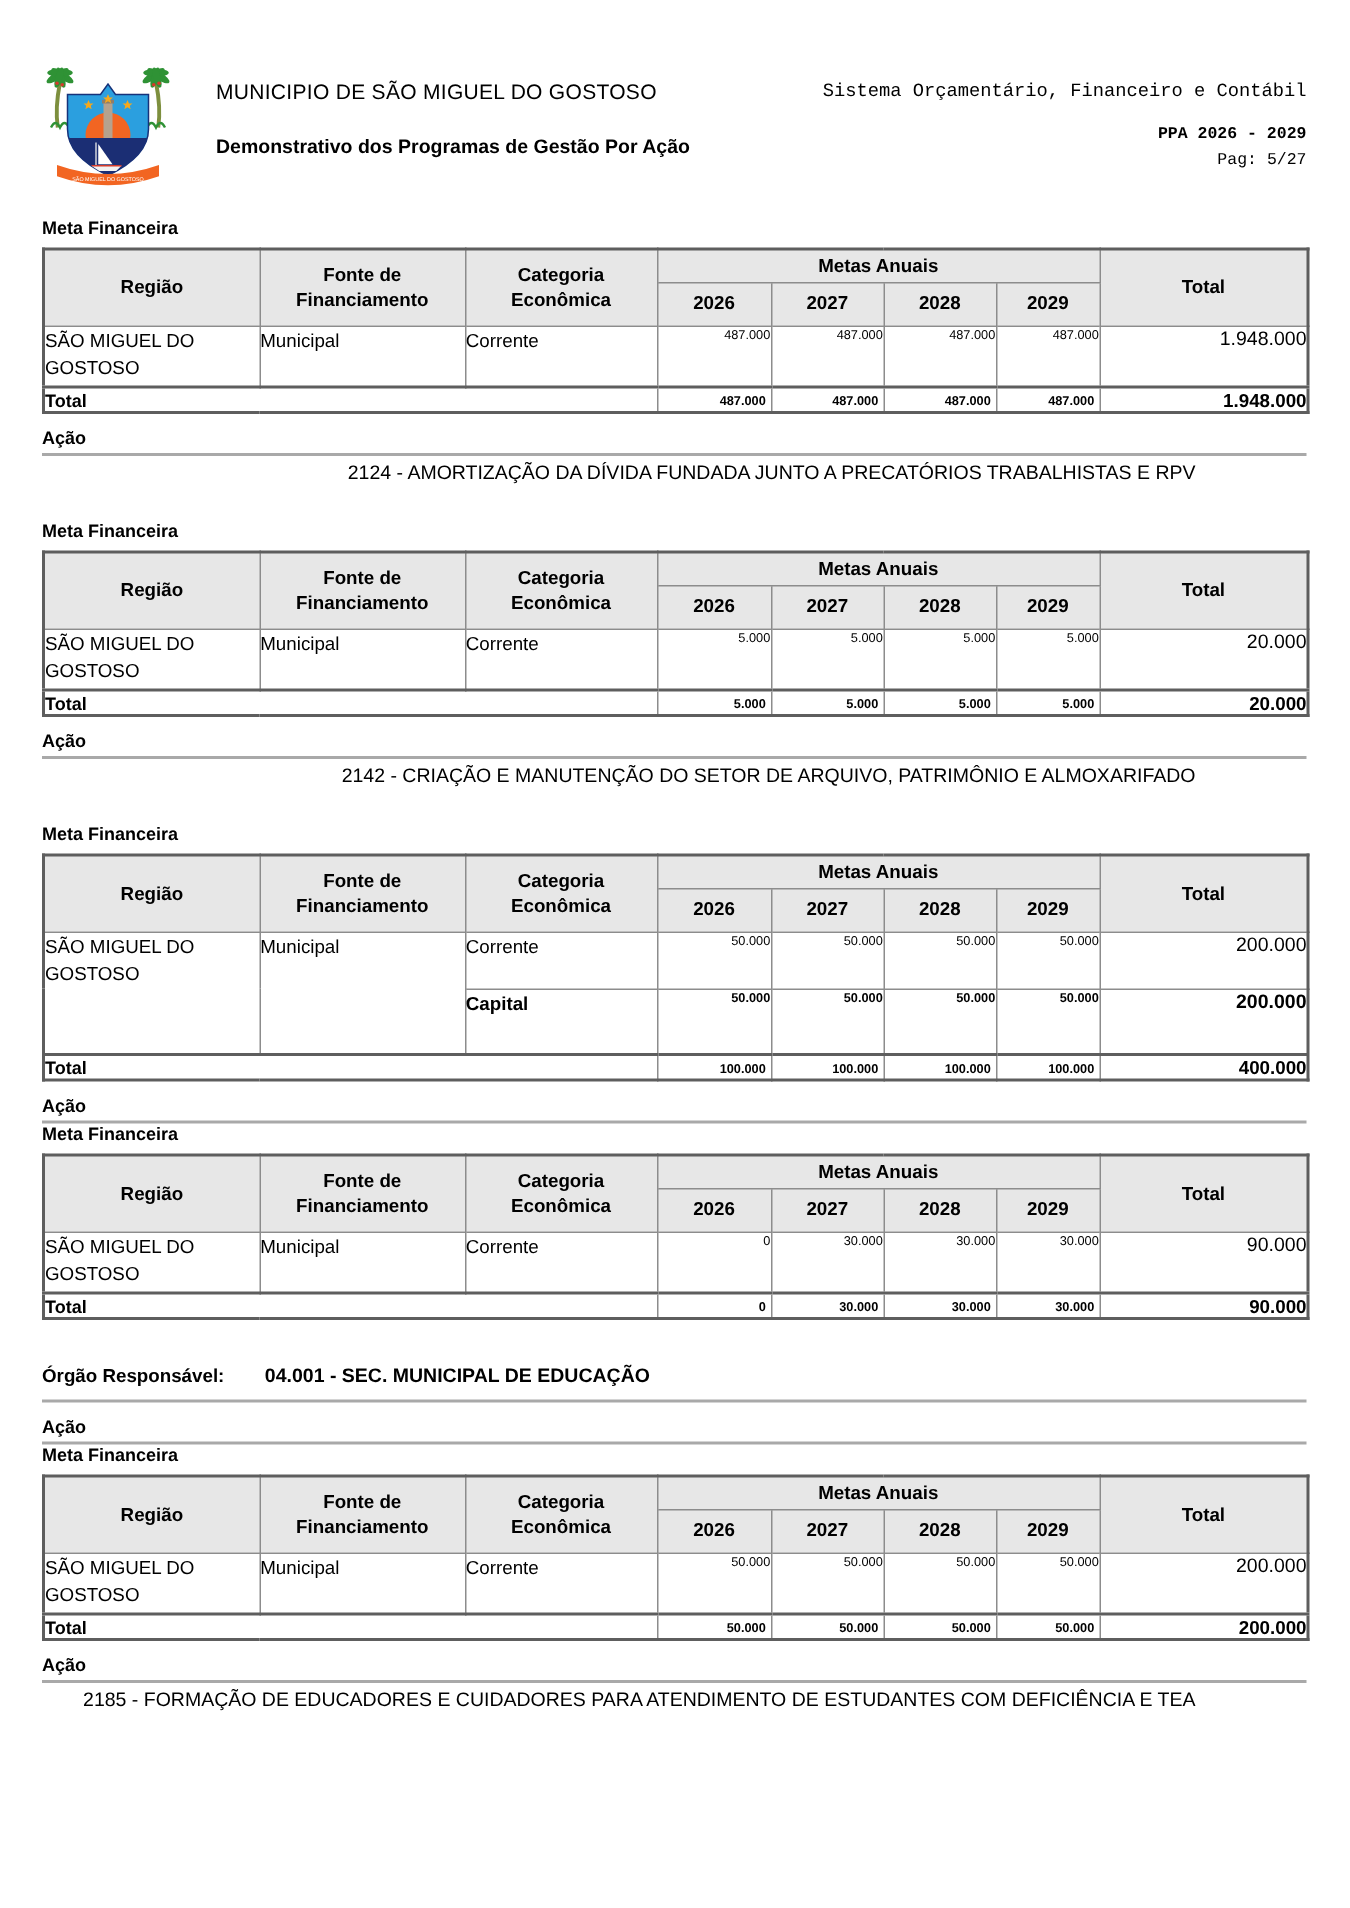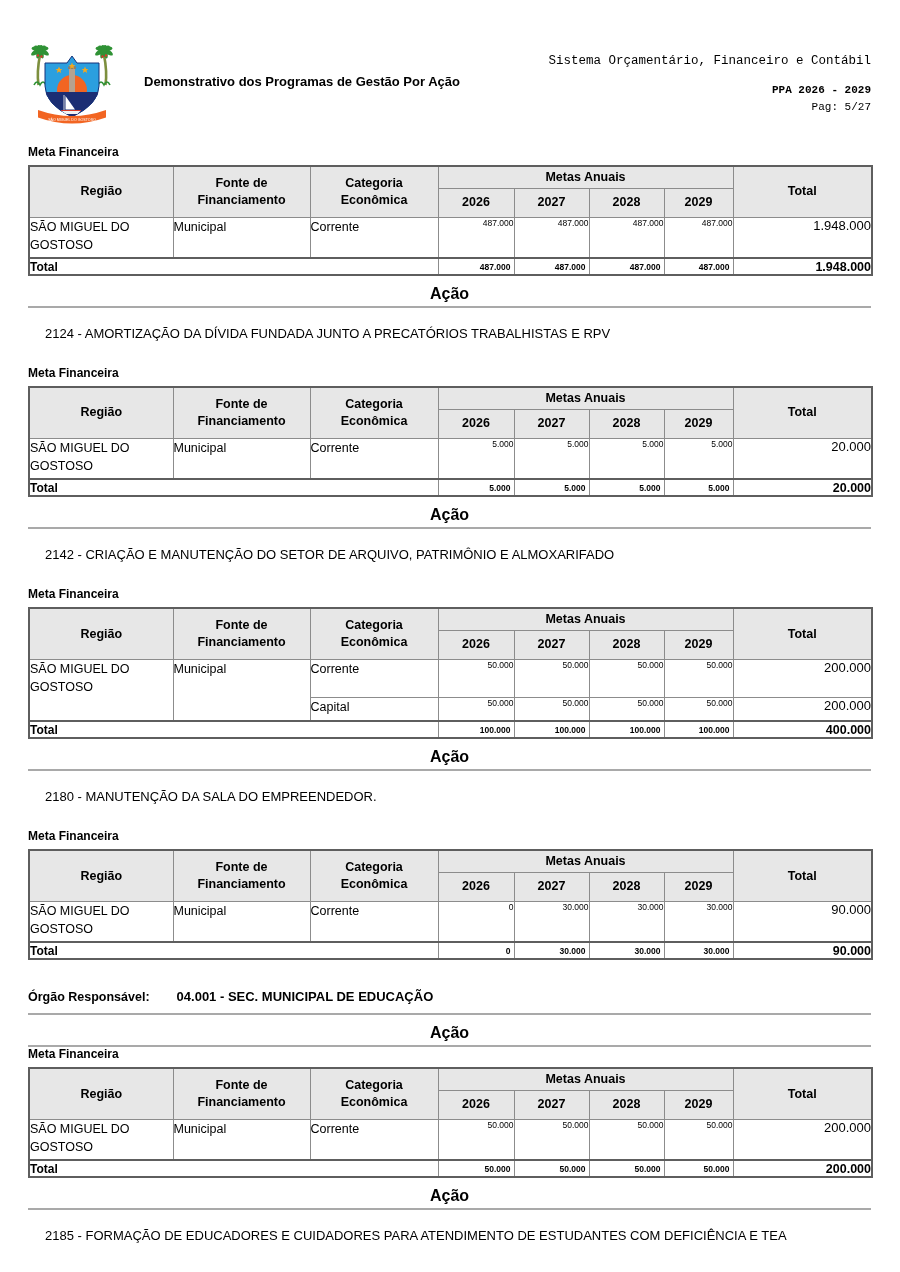--- a/index.html
+++ b/index.html
@@ -17,41 +17,41 @@
   .hleft { margin-left:28px; padding-top:13px; }
   .muni { font-size:14px; letter-spacing:.2px; }
   .rtitle { font-weight:bold; font-size:13px; margin-top:21px; }
   .hright { margin-left:auto; text-align:right; padding-top:14px;font-family:Liberation Mono, monospace; }
   .sys { font-size:12.5px; }
   .ppa { font-weight:bold; font-size:11px; margin-top:16px; }
   .pag { font-size:11px; margin-top:5px; }
 
   
   .mf-label { font-weight:bold; font-size:12px; margin:0 0 6px; }
-  .acao-label { font-weight:bold; font-size:16px; margin:9px 0 0;text-align:center; }
+  .acao-label { font-weight:bold; font-size:12px; margin:9px 0 0; }
   .rule { border:none; border-top:2px solid #a9a9a9; height:0; margin:3px 0 0; }
-  .acao-text { font-size:13px; line-height:1.55; margin:16px 0 22px 17px; max-width:752px; }
+  .acao-text { font-size:13px; line-height:1.55; margin:1px 0 22px 17px; max-width:752px;text-align:right; }
   .orgao { display:flex; align-items:flex-end; margin-top:8px; }
   .orgao-label { font-weight:bold; font-size:12.5px; }
   .orgao-value { font-weight:bold; font-size:13px; margin-left:27px;margin-top:20px; }
   .orgao-rule { margin-top:9px; }
 
   
   table.meta { border-collapse:collapse; table-layout:fixed; width:843px; border:2px solid #5e5e5e; margin-bottom:9px; }
   col.c1{width:144px} col.c2{width:137px} col.c3{width:128px}
   col.c4{width:76px} col.c5{width:75px} col.c6{width:75px} col.c7{width:69px} col.c8{width:139px}
   table.meta th, table.meta td { border:1px solid #8c8c8c; padding:0; }
   table.meta thead th { background:#e7e7e7; font-weight:bold; font-size:12.5px; text-align:center; vertical-align:middle; line-height:1.35; }
   tr.grp { height:22px; }
   tr.yrs { height:29px; }
   tr.yrs th { font-size:13px; }
   th.deep { border-bottom:2px solid #5e5e5e; }
   tr.data { height:41px; }
   tr.d2a { height:38px; }
-  tr.d2b { height:24px; }
+  tr.d2b { height:44px;font-weight:bold; }
   td.txt { font-size:12.5px; vertical-align:top; padding:2px 5px 0; line-height:1.45; }
   td.num { font-size:8.5px; vertical-align:top; text-align:right; padding:2px 3px 0; }
   td.rtot { font-size:13px; vertical-align:top; text-align:right; padding:2px 7px 0; }
   td.nb { border-bottom-style:hidden; }
   td.nt { border-top-style:hidden; }
   tr.trow { height:17px; }
   tr.trow td { border-top:2px solid #5e5e5e; vertical-align:middle; }
   td.tlab { font-weight:bold; font-size:12px; padding:1px 5px; }
   tr.trow td.num { font-weight:bold; padding:1px 3px; vertical-align:middle; }
   td.gtot { font-weight:bold; font-size:12.5px; text-align:right; padding:1px 7px; }
@@ -97,20 +97,21 @@
           <path d="M33 70.5 H53" stroke="#d43a2a" stroke-width="1.1"></path>
         </g>
         <use href="#st" transform="translate(31,30)"></use>
         <use href="#st" transform="translate(44,26)"></use>
         <use href="#st" transform="translate(57,30)"></use>
         <path d="M10 70 Q44 82 78 70 L78 77.5 Q44 89.5 10 77.5 Z" fill="#f26522"></path>
         <text x="44" y="80.6" text-anchor="middle" font-size="3.6" fill="#ffffff">SÃO MIGUEL DO GOSTOSO</text>
       </svg>
     </div>
     <div class="hleft">
+      <div class="muni">MUNICIPIO DE SÃO MIGUEL DO GOSTOSO</div>
       <div class="rtitle">Demonstrativo dos Programas de Gestão Por Ação</div>
     </div>
     <div class="hright">
       <div class="sys">Sistema Orçamentário, Financeiro e Contábil</div>
       <div class="ppa">PPA 2026 - 2029</div>
       <div class="pag">Pag: 5/27</div>
     </div>
   </div>
 
   <div class="mf-label">Meta Financeira</div>
@@ -271,21 +272,20 @@
         <td class="num">100.000</td>
         <td class="num">100.000</td>
         <td class="num">100.000</td>
         <td class="gtot">400.000</td>
       </tr>
     </tbody>
   </table>
 
   <div class="acao-label">Ação</div>
   <div class="rule"></div>
-  <div class="acao-text">2180 - MANUTENÇÃO DA SALA DO EMPREENDEDOR.</div>
 
   <div class="mf-label">Meta Financeira</div>
   <table class="meta">
     <colgroup>
         <col class="c1">
         <col class="c2">
         <col class="c3">
         <col class="c4">
         <col class="c5">
         <col class="c6">

